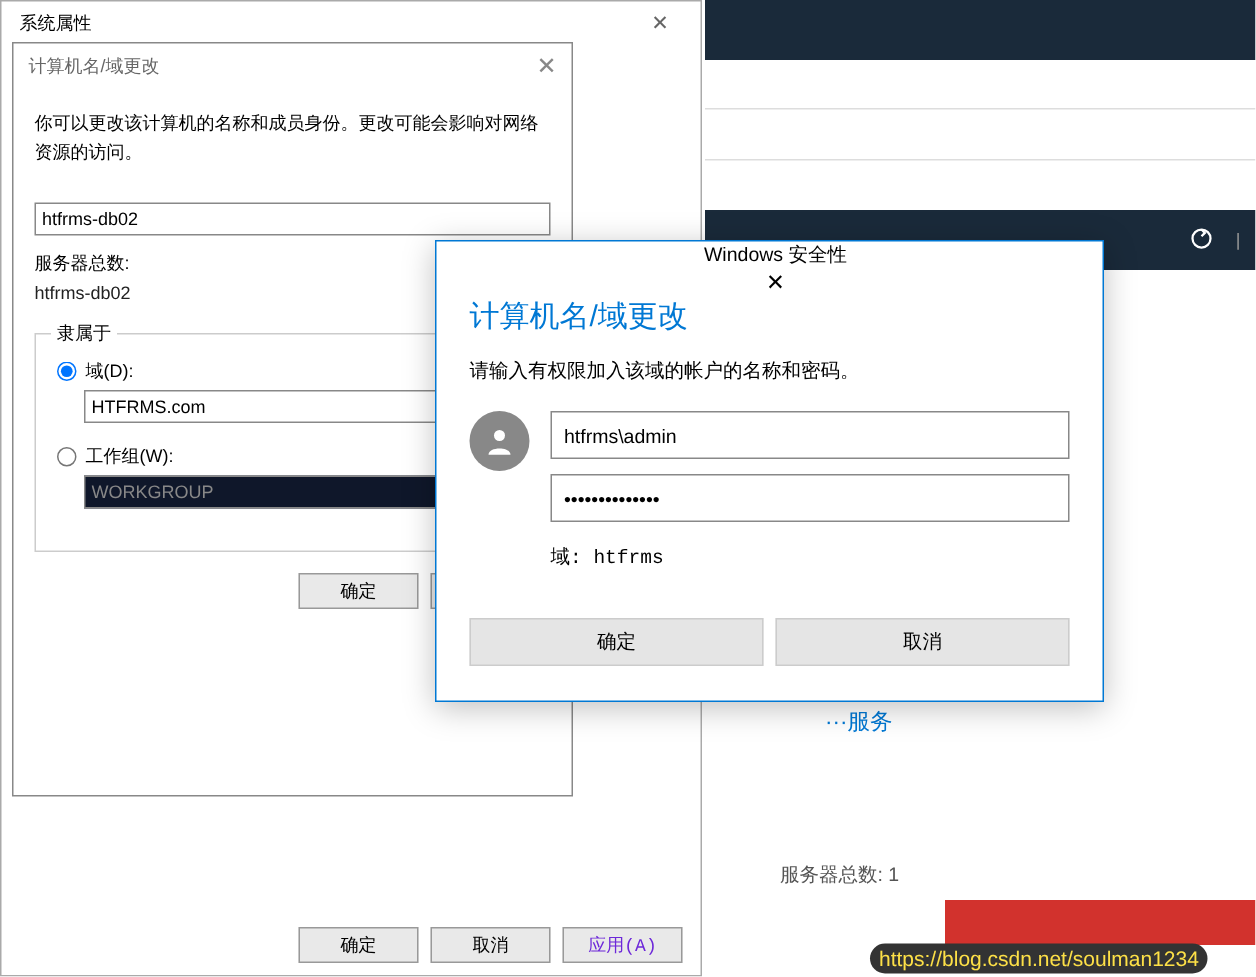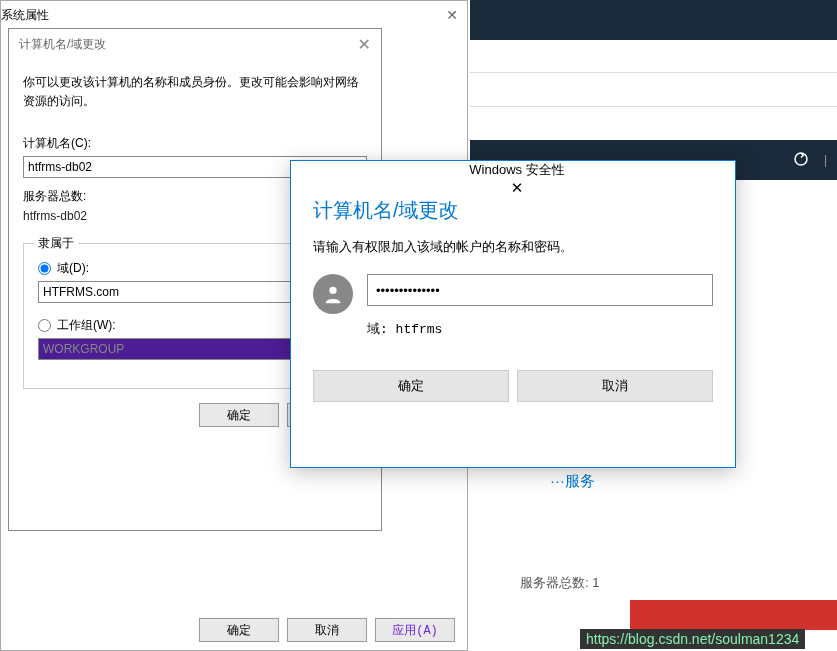--- a/index.html
+++ b/index.html
@@ -12,29 +12,29 @@
       position: relative;
       overflow: hidden;
     }
     .bg-dark { position: absolute; top: 0; left: 470px; right: 0; height: 40px; background: #1a2a3a; }
     .bg-dark2 { position: absolute; top: 140px; left: 470px; right: 0; height: 40px; background: #1a2a3a; display:flex; align-items:center; justify-content:flex-end; padding-right:10px; color:#fff; gap:14px;}
     .refresh-icon svg { width: 18px; height: 18px; }
     .pipe { color:#999; }
     .bg-blue-link { position: absolute; left: 550px; color: #0078d4; font-size: 15px; }
     .server-count { position: absolute; left: 520px; top: 574px; color: #555; font-size: 13px; }
     .red-btn { position: absolute; left: 630px; top: 600px; right: 0; height: 30px; background: #d2322d; }
-    .watermark { position:absolute; left: 580px; bottom: 2px; color: #86efac; font-size: 14px; background:#333; padding: 2px 6px;}
+    .watermark { position:absolute; left: 580px; bottom: 2px; color: #fde047; font-size: 14px; background:#333; padding: 2px 6px; border-radius: 10px;}
     .sd { position:absolute; left:0; bottom:0; font-size:10px; color:#999;}
     
     
     .win1 {
       position: absolute; top: 0; left: 0; width: 468px; height: 651px;
       background: #fff; border: 1px solid #aaa;
     }
-    .win1-title { display:flex; justify-content:space-between; align-items:center; height: 28px; padding: 0 0; font-size:12px;}
+    .win1-title { display:flex; justify-content:space-between; align-items:center; height: 28px; padding: 0 12px; font-size:12px;}
     .win1-close { width: 30px; text-align:center; cursor:pointer; color:#666; font-size:14px;}
     .win1-buttons { position:absolute; bottom: 8px; right: 12px; display:flex; gap:8px;}
     .btn {
       min-width: 80px; height: 24px; border: 1px solid #999; background:#e9e9e9; font-size:12px; cursor:pointer;
     }
     .btn:disabled { color:#6d28d9;font-family:Liberation Mono, monospace; }
     
     
     .win2 {
       position: absolute; top: 28px; left: 8px; width: 374px; height: 503px;
@@ -46,22 +46,22 @@
     .desc { line-height: 1.6; margin-bottom: 24px;}
     .field-label { margin-bottom: 4px; }
     .text-input { width: 100%; height: 22px; border:1px solid #888; padding: 2px 4px; font-size:12px; margin-bottom:10px;}
     .readonly-val { margin-bottom: 16px; color:#222;}
     .group {
       border: 1px solid #ccc; padding: 16px 14px 14px; position: relative; margin-top: 20px;
     }
     .group-title { position:absolute; top:-9px; left:10px; background:#fff; padding:0 4px;}
     .radio-row { display:flex; align-items:center; gap:6px; margin-bottom:4px;}
     .radio-row input[type=radio]{ width:13px; height:13px; cursor:pointer;}
-    .group .text-input { width: calc(100% - 18px); margin-bottom:14px;}
-    .group .text-input.disabled { color:#888; background:#4c1d95;}
+    .group .text-input { margin-left:18px; width: calc(100% - 18px); margin-bottom:14px;}
+    .group .text-input.disabled { color:#888; background:#0f172a;}
     .win2-buttons { display:flex; justify-content:flex-end; gap:8px; padding: 0 14px 12px;}
     
     
     .win3 {
       position: absolute; top: 160px; left: 290px; width: 446px; height: 308px;
       background: #fff; border: 1px solid #0078d4; box-shadow: 0 4px 20px rgba(0,0,0,0.25);
     }
     .win3-titlebar { display:flex; justify-content:space-between; align-items:center; height: 32px; padding: 0 8px 0 16px; font-size:13px;flex-direction:column;}
     .win3-close { width:40px; height:28px; display:flex; align-items:center; justify-content:center; cursor:pointer; font-size:15px;}
     .win3-body { padding: 4px 22px 18px;}
@@ -113,21 +113,20 @@
 </div>
 
 <div class="win2">
   <div class="win2-title">
     <span>计算机名/域更改</span>
     <span class="win2-close">✕</span>
   </div>
   <div class="win2-body">
     <div class="desc">你可以更改该计算机的名称和成员身份。更改可能会影响对网络资源的访问。</div>
     
-    <div class="field-label">计算机名(C):</div>
     <input class="text-input" value="htfrms-db02" style="">
     
     <div class="field-label">服务器总数:</div>
     <div class="readonly-val">htfrms-db02</div>
     
     <div class="group">
       <div class="group-title">隶属于</div>
       
       <div class="radio-row">
         <input type="radio" name="member" checked="" style="">
@@ -157,20 +156,21 @@
     <div class="win3-heading">计算机名/域更改</div>
     <div class="win3-instruct">请输入有权限加入该域的帐户的名称和密码。</div>
     <div class="cred-row">
       <div class="avatar">
         <svg viewBox="0 0 24 24">
             <circle cx="12" cy="8" r="4"></circle>
             <path d="M4 22 C4 16 20 16 20 22 Z"></path>
           </svg>
       </div>
       <div class="cred-fields">
+        <input class="cred-input" value="htfrms\admin" style="">
         <input class="cred-input" type="password" value="••••••••••••••" style="">
         <div class="domain-line">
           <span>域: </span><span>htfrms</span>
         </div>
       </div>
     </div>
   </div>
   <div class="win3-buttons">
     <button class="win3-btn">确定</button>
     <button class="win3-btn">取消</button>

